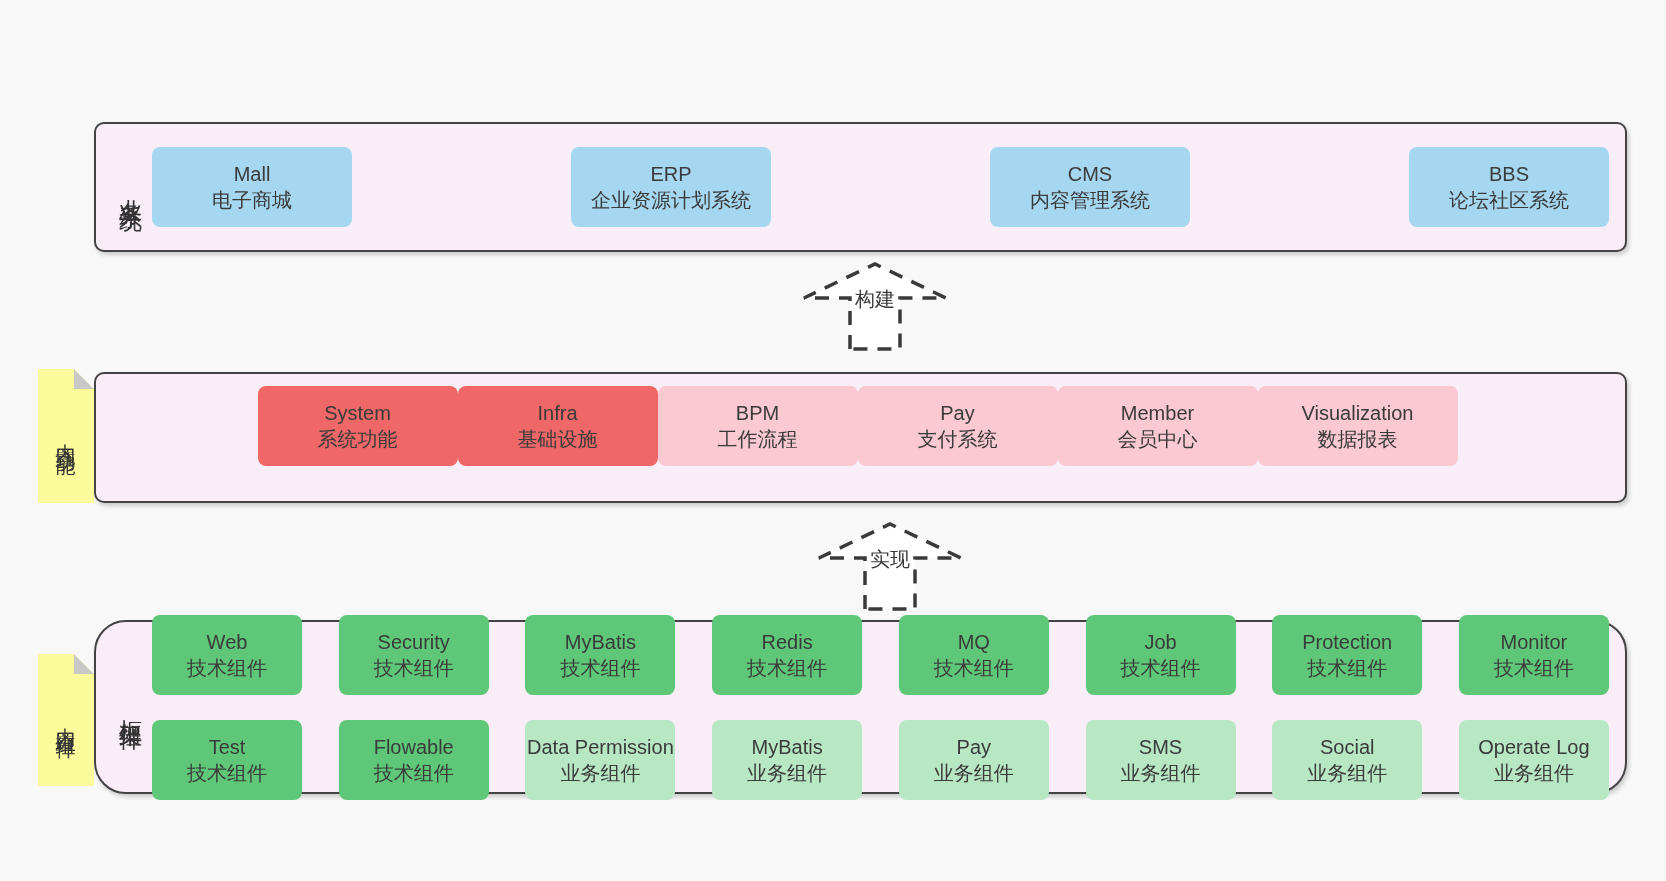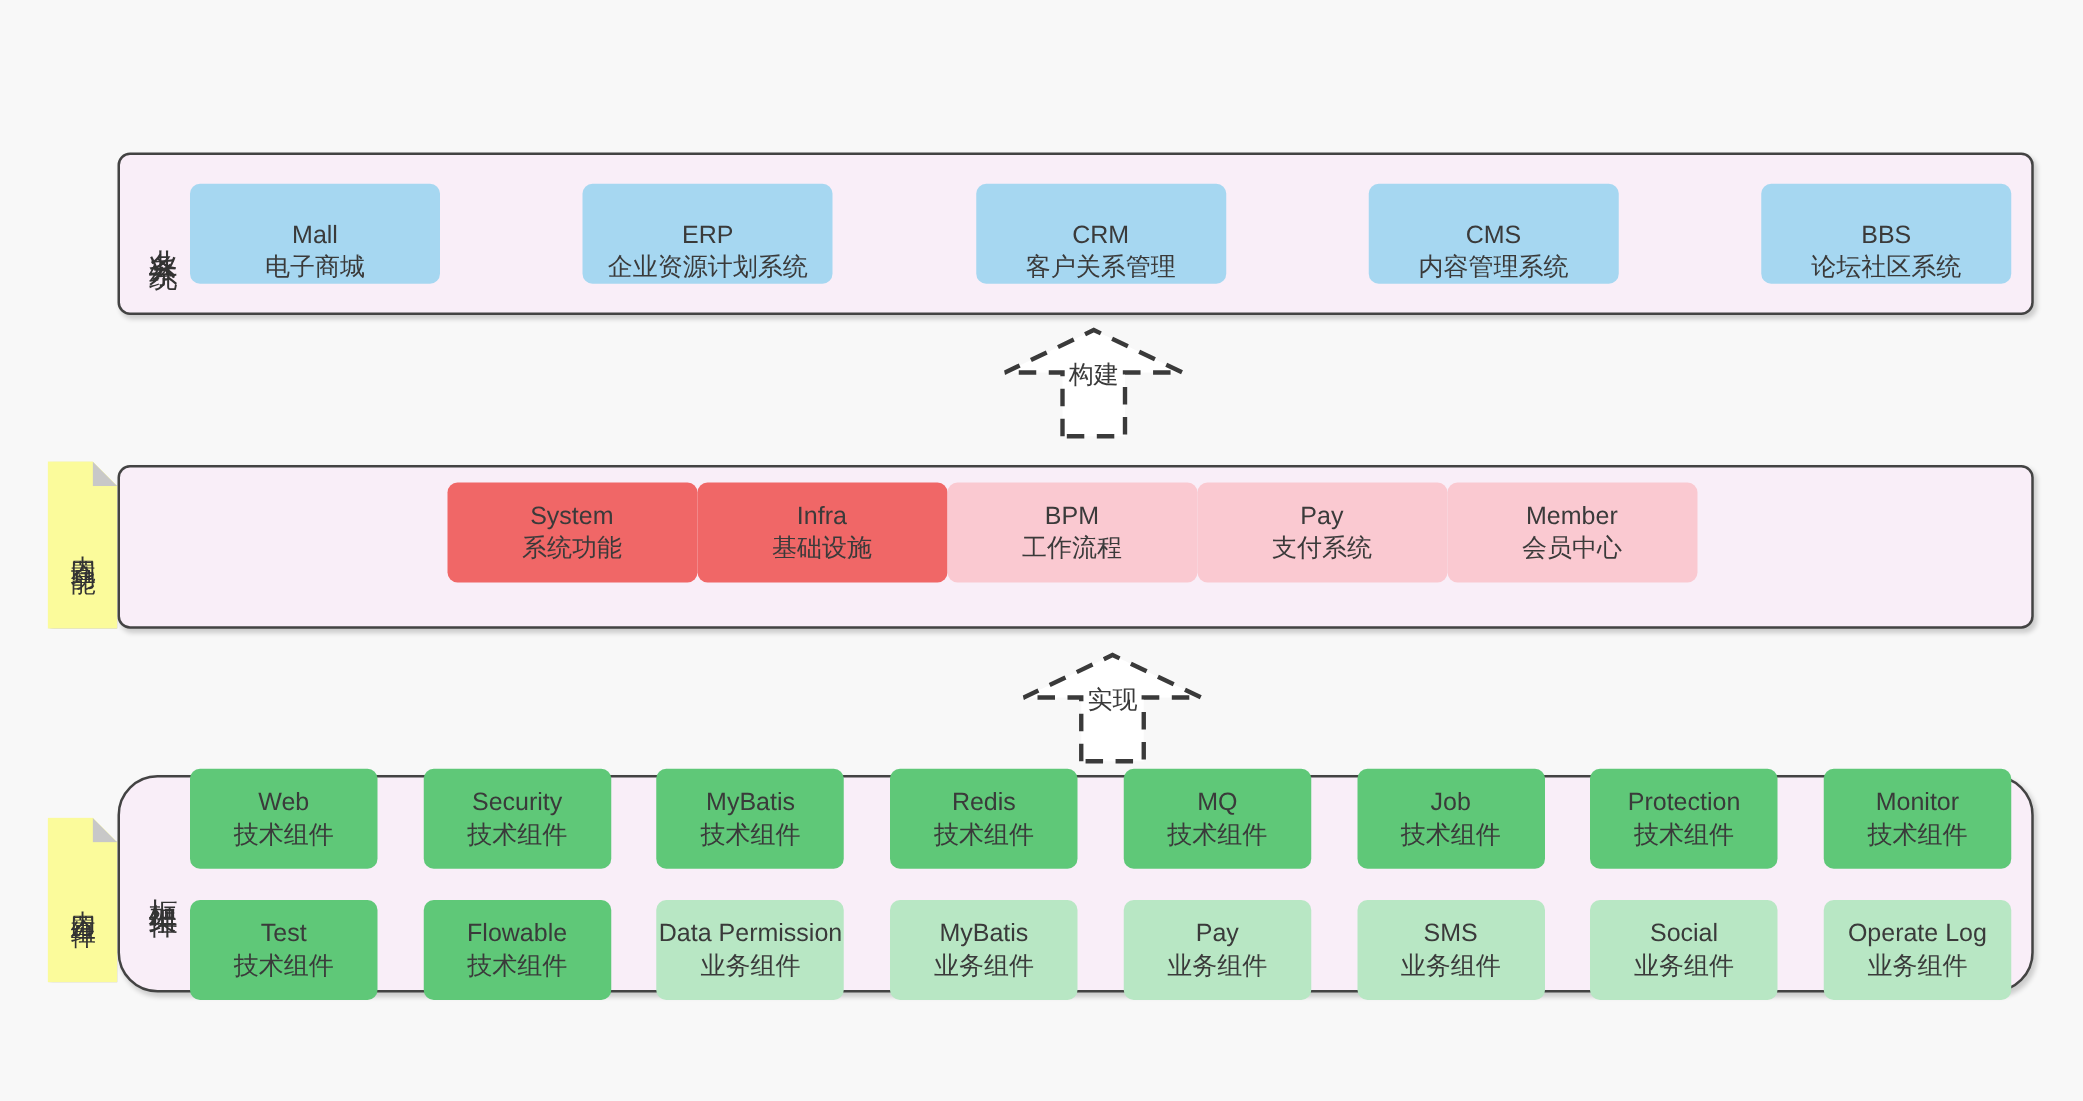--- a/index.html
+++ b/index.html
@@ -58,21 +58,21 @@
     flex-direction:column;
     align-items:center;
     justify-content:center;
     text-align:center;
     font-size:20px;
     line-height:1.3;
     color:#3a3a3a;
   }
   .box-row.wide .box{width:200px;}
   .box-row.narrow .box{width:150px;}
-  .box-blue{background:#a6d7f1;justify-content:flex-end;}
+  .box-blue{background:#a6d7f1;}
   .box-red{background:#f06767;}
   .box-pink{background:#fac9d1;}
   .box-green{background:#5fc878;}
   .box-lightgreen{background:#b8e7c4;}
   .arrow{
     position:absolute;
     width:150px;height:92px;
   }
   #arrow-build{left:800px;top:260px;}
   #arrow-implement{left:815px;top:504px;margin-top:16px;}
@@ -129,24 +129,20 @@
       <div class="box-row wide">
           <div class="box box-blue">
     <div class="box-name">Mall</div>
     <div class="box-desc">电子商城</div>
   </div>
           <div class="box box-blue">
     <div class="box-name">ERP</div>
     <div class="box-desc">企业资源计划系统</div>
   </div>
           <div class="box box-blue">
-    <div class="box-name">CRM</div>
-    <div class="box-desc">客户关系管理</div>
-  </div>
-          <div class="box box-blue">
     <div class="box-name">CMS</div>
     <div class="box-desc">内容管理系统</div>
   </div>
           <div class="box box-blue">
     <div class="box-name">BBS</div>
     <div class="box-desc">论坛社区系统</div>
   </div>
         </div>
     </div>
   </section>
@@ -175,20 +171,24 @@
     <div class="box-desc">工作流程</div>
   </div>
           <div class="box box-pink">
     <div class="box-name">Pay</div>
     <div class="box-desc">支付系统</div>
   </div>
           <div class="box box-pink">
     <div class="box-name">Member</div>
     <div class="box-desc">会员中心</div>
   </div>
+          <div class="box box-pink">
+    <div class="box-name">Visualization</div>
+    <div class="box-desc">数据报表</div>
+  </div>
         </div>
     </div>
   </section>
 
   <div class="arrow" id="arrow-implement">
     <svg viewBox="0 0 150 92" width="150" height="92">
       <polygon points="50,89 50,38 4,38 75,4 146,38 100,38 100,89"></polygon>
       <text x="75" y="46">实现</text>
     </svg>
   </div>

